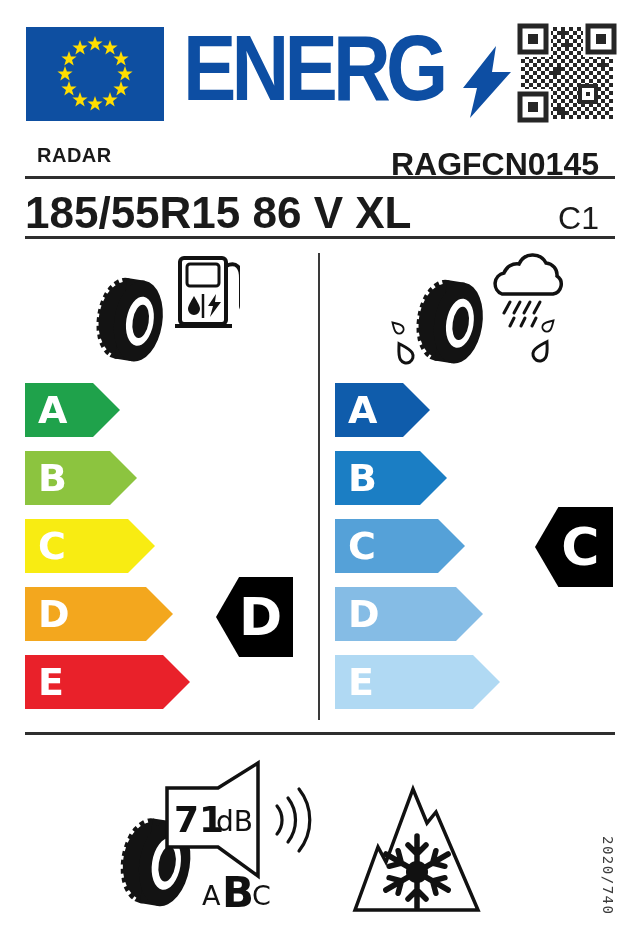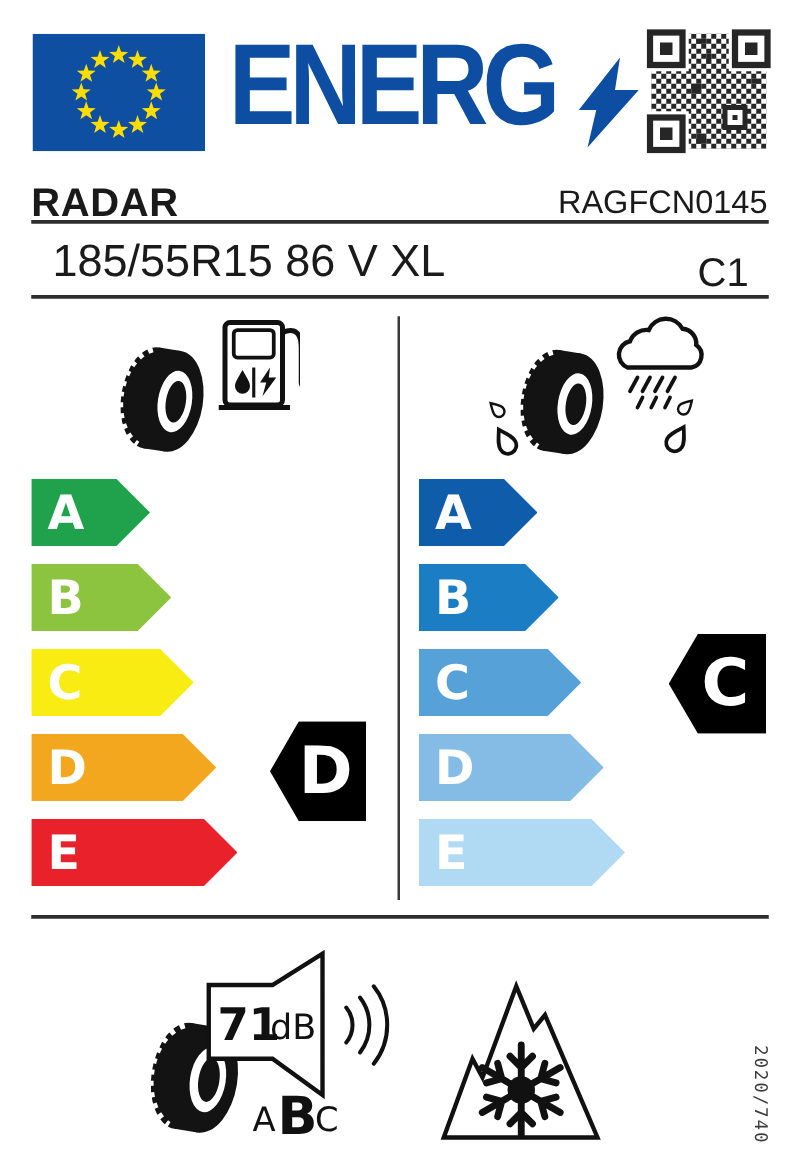--- a/index.html
+++ b/index.html
@@ -4,23 +4,23 @@
 <style>
   html,body{margin:0;padding:0;background:#fff;}
   .label{position:relative;width:624px;height:938px;background:#fff;overflow:hidden;
          font-family:"Liberation Sans",sans-serif;color:#1a1a1a;}
   .abs{position:absolute;}
   .rule{position:absolute;background:#2e2e2e;height:3px;left:25px;width:590px;}
   .divider{position:absolute;left:318px;top:253px;width:2px;height:467px;background:#3a3a3a;}
   .energ{position:absolute;left:183px;top:22px;font-size:100px;line-height:1;font-weight:bold;
          color:#0d4ea3;letter-spacing:-6px;transform:scale(0.80,0.92);transform-origin:left top;
          font-family:"Liberation Sans",sans-serif;}
-  .brand{position:absolute;left:25px;top:144px;font-size:32px;font-weight:bold;letter-spacing:.5px;}
-  .pcode{position:absolute;right:10px;top:146px;font-size:26px;font-weight:400;}
-  .tsize{position:absolute;left:42px;top:188px;font-size:36px;font-weight:400;}
+  .brand{position:absolute;left:37px;top:144px;font-size:20px;font-weight:bold;letter-spacing:.5px;}
+  .pcode{position:absolute;right:25px;top:146px;font-size:32px;font-weight:700;}
+  .tsize{position:absolute;left:25px;top:188px;font-size:44px;font-weight:700;}
   .tclass{position:absolute;right:25px;top:200px;font-size:32px;}
   .arrow{position:absolute;height:54px;
          clip-path:polygon(0 0,calc(100% - 27px) 0,100% 50%,calc(100% - 27px) 100%,0 100%);}
   .gl{display:block;padding-left:13px;line-height:54px;font-size:38px;font-weight:bold;color:#fff;
       font-family:"DejaVu Sans",sans-serif;}
   .tag{position:absolute;background:#000;color:#fff;display:flex;align-items:center;justify-content:center;
        clip-path:polygon(30% 0,100% 0,100% 100%,30% 100%,0 50%);
        font-family:"DejaVu Sans",sans-serif;font-weight:bold;font-size:52px;}
   .tag span{padding-left:16%;}
   .regnum{position:absolute;left:616px;top:836px;font-size:14px;color:#3c3c3c;letter-spacing:1.5px;

